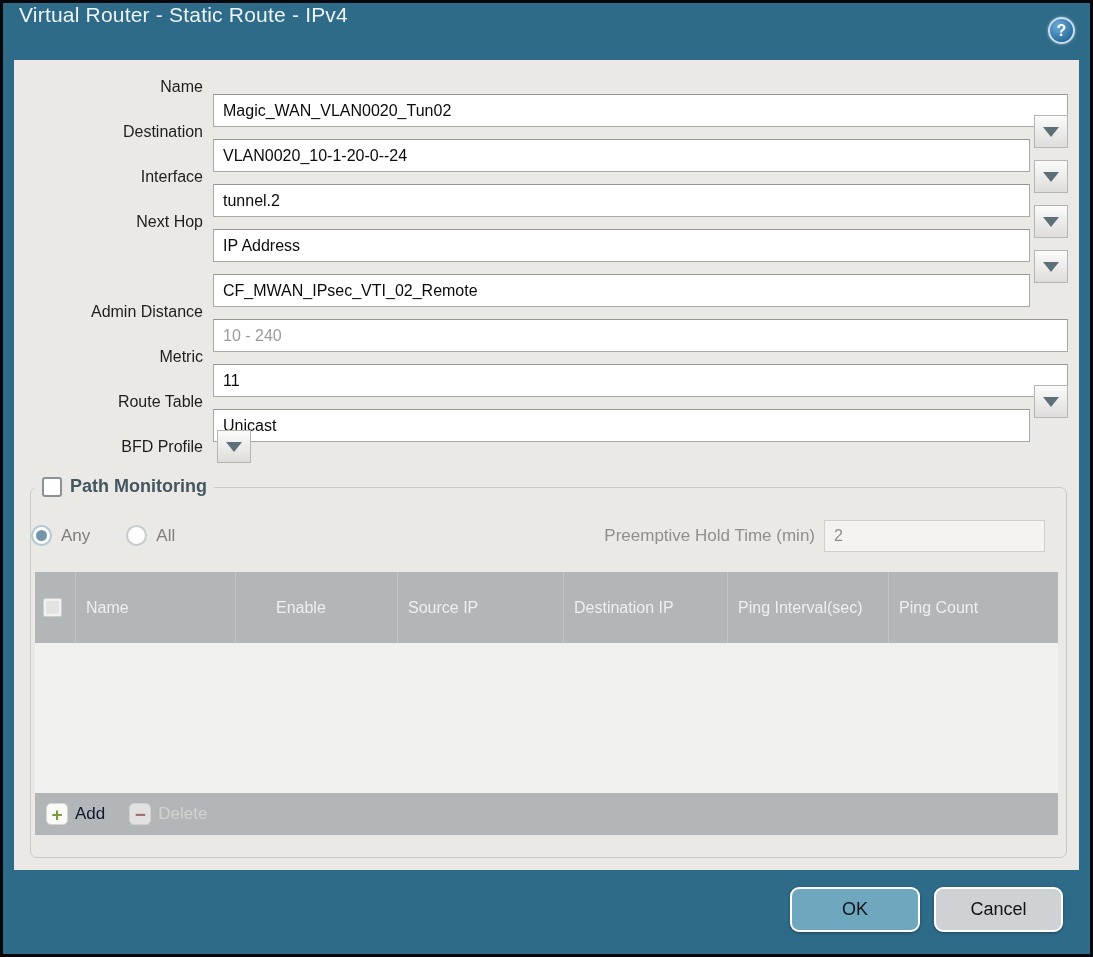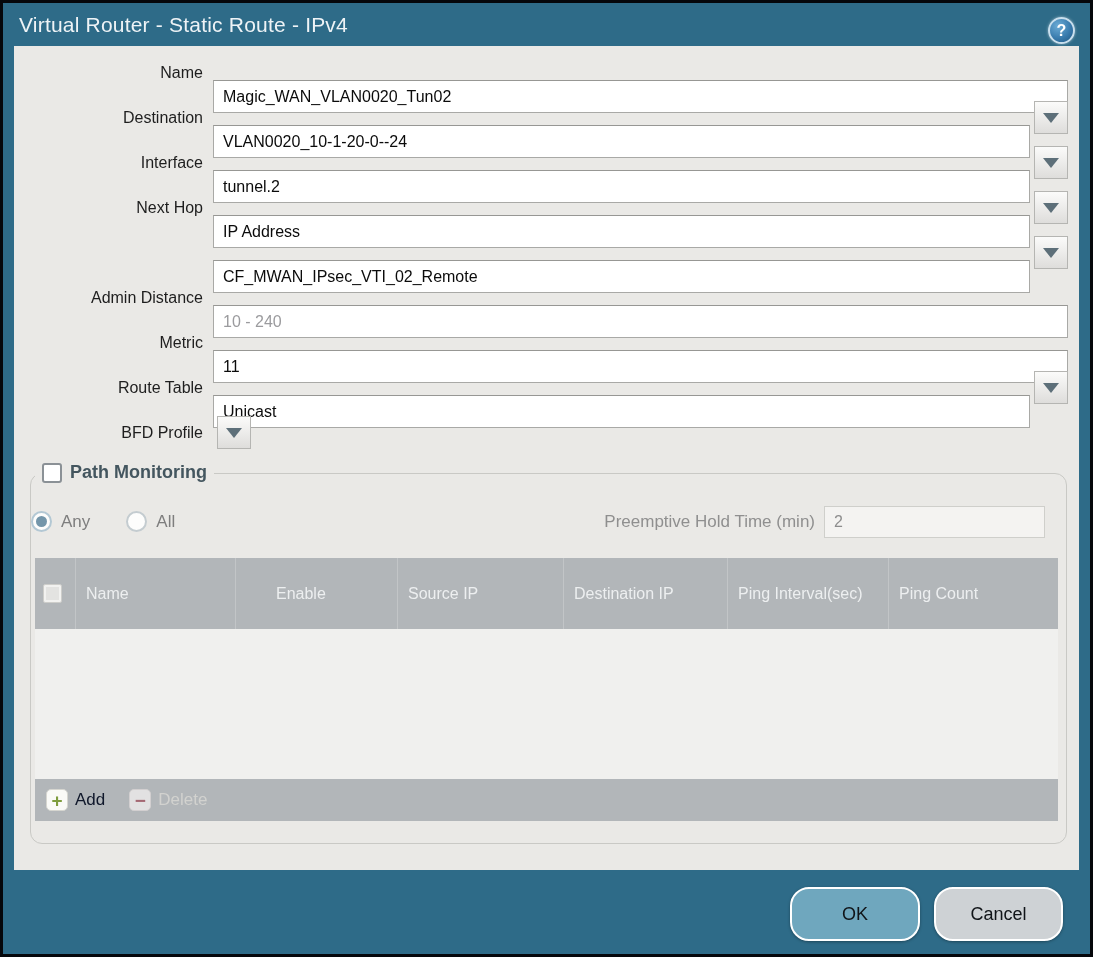--- a/index.html
+++ b/index.html
@@ -13,22 +13,22 @@
   }
   .window {
     width: 100%; height: 100%;
     background: #2e6b88;
     display: flex; flex-direction: column;
     position: relative;
   }
 
   
   .titlebar {
-    height: 43px; flex: none;
-    display: flex; align-items: center;
+    height: 57px; flex: none;
+    display: flex; 
     padding: 0 16px;
     position: relative;
   }
   .title {
     color: #eef3f6; font-size: 21px; letter-spacing: 0.2px;
   }
   .help-icon {
     position: absolute; right: 15px; top: 14px;
     width: 27px; height: 27px; border-radius: 50%;
     background: radial-gradient(circle at 35% 30%, #6cacd6 0%, #3a7cae 55%, #1d5681 100%);
@@ -82,21 +82,21 @@
     width: 0; height: 0;
     border-left: 8px solid transparent;
     border-right: 8px solid transparent;
     border-top: 10px solid #5d6f79;
   }
 
   
   .pm-box {
     margin: 24px 12px 0 16px;
     border: 1px solid #c9c9c5;
-    border-radius: 12px;
+    border-radius: 7px;
     position: relative;
     height: 371px;
   }
   .pm-legend {
     position: absolute; top: -12px; left: 4px;
     display: flex; align-items: center;
     background: #eae9e6;
     padding: 0 7px;
   }
   .pm-checkbox {
@@ -220,23 +220,23 @@
   .add-label { font-size: 17px; color: #0f172a; margin-right: 24px; }
   .del-label { font-size: 17px; color: #d2d2cf; }
 
   
   .footer {
     height: 84px; flex: none;
     display: flex; justify-content: flex-end;
     padding: 17px 27px 0 0;
   }
   .btn {
-    height: 54px;
+    height: 45px;
     border: 2px solid #fff;
-    border-radius: 19px;
+    border-radius: 9px;
     font-family: "Liberation Sans", "DejaVu Sans", sans-serif;
     font-size: 18px; color: #101418;
     display: flex; align-items: center; justify-content: center;
     cursor: pointer;
     box-shadow: 0 1px 3px rgba(0,0,0,0.35);
   }
   .btn-ok { width: 130px; background: #6fa7be; }
   .btn-cancel { width: 129px; background: #ced2d5; margin-left: 14px; }
 </style>
 </head>

